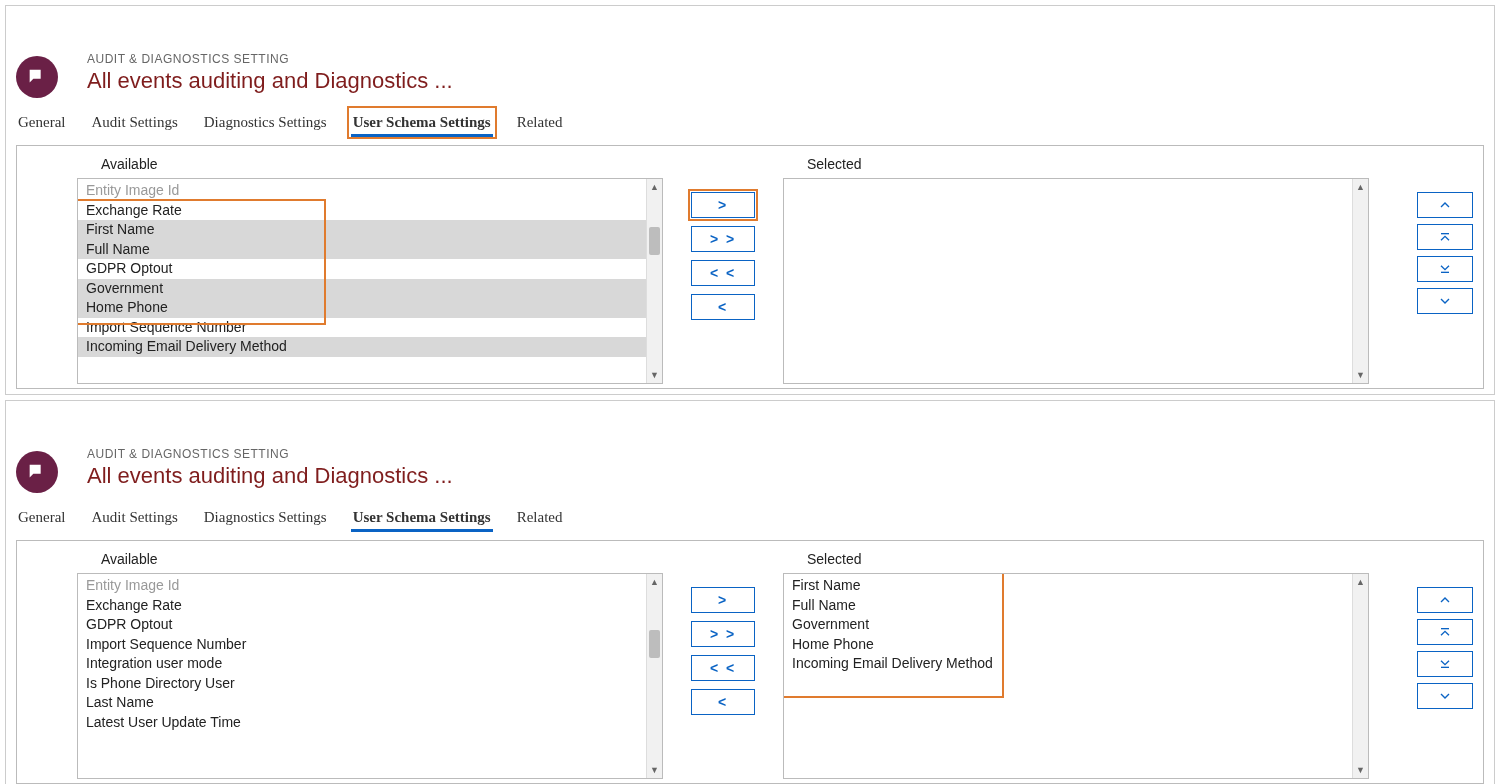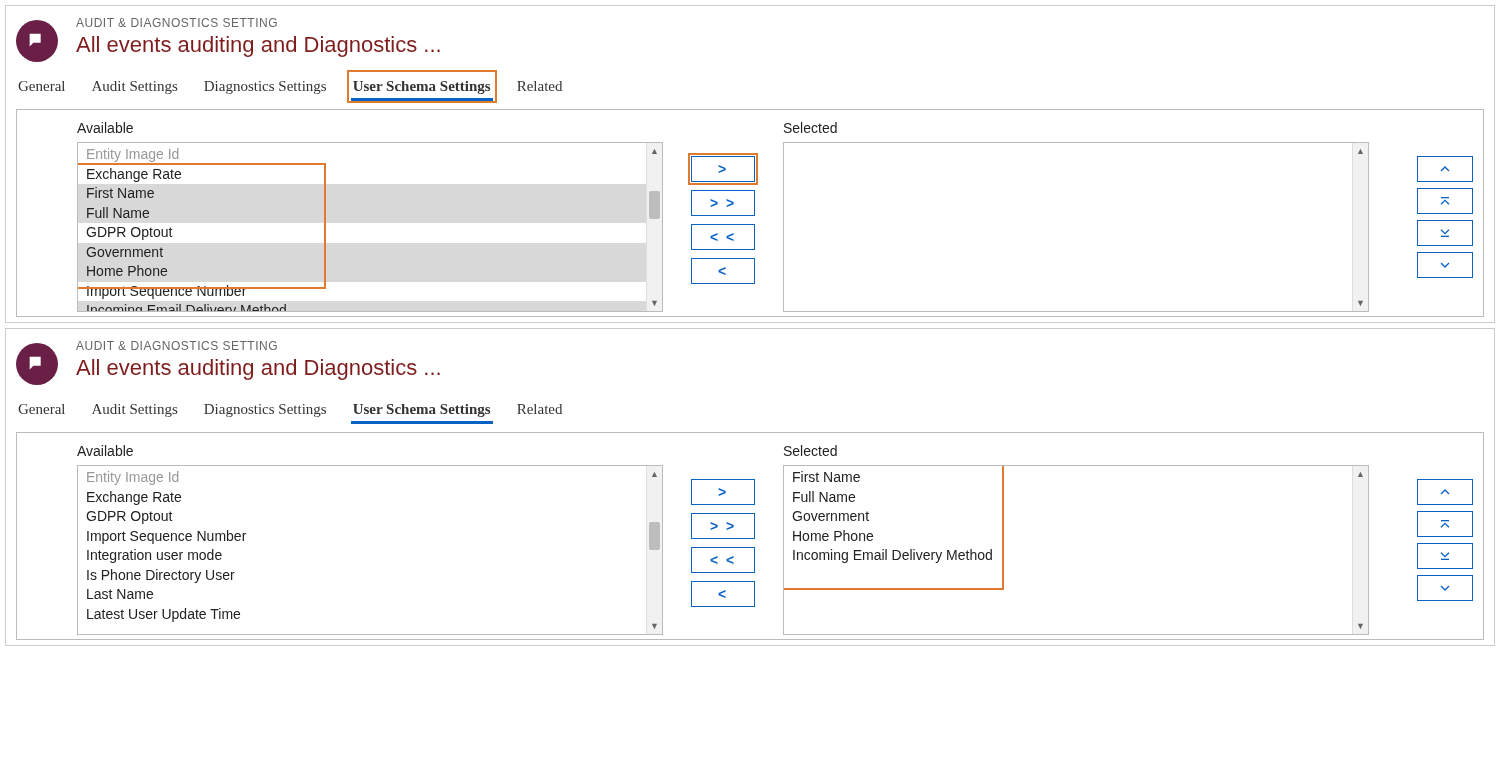--- a/index.html
+++ b/index.html
@@ -13,22 +13,23 @@
   }
   .panel {
     border: 1px solid #ccc;
     margin: 5px;
     padding: 10px 10px 5px 10px;
     position: relative;
   }
   .header-row {
     display: flex;
     align-items: flex-start;
-    gap: 18px;
+    gap: 29px;
     margin-bottom: 12px;
+    margin-top: 36px;
   }
   .entity-icon {
     width: 42px;
     height: 42px;
     border-radius: 50%;
     background: #6a2046;
     display: flex;
     align-items: center;
     justify-content: center;
     flex-shrink: 0;
@@ -80,24 +81,25 @@
   .dual-list {
     display: flex;
     align-items: flex-start;
     gap: 28px;
   }
   .list-section { flex: 1; }
   .list-label {
     font-size: 14px;
     margin-bottom: 6px;
     color: #222;
+    margin-left: 24px;
   }
   .listbox {
     border: 1px solid #bbb;
-    height: 170px;
+    height: 206px;
     overflow: hidden;
     position: relative;
     background: #fff;
   }
   .listbox-inner {
     padding: 2px 0;
   }
   .list-item {
     padding: 1px 8px;
     font-size: 14px;

